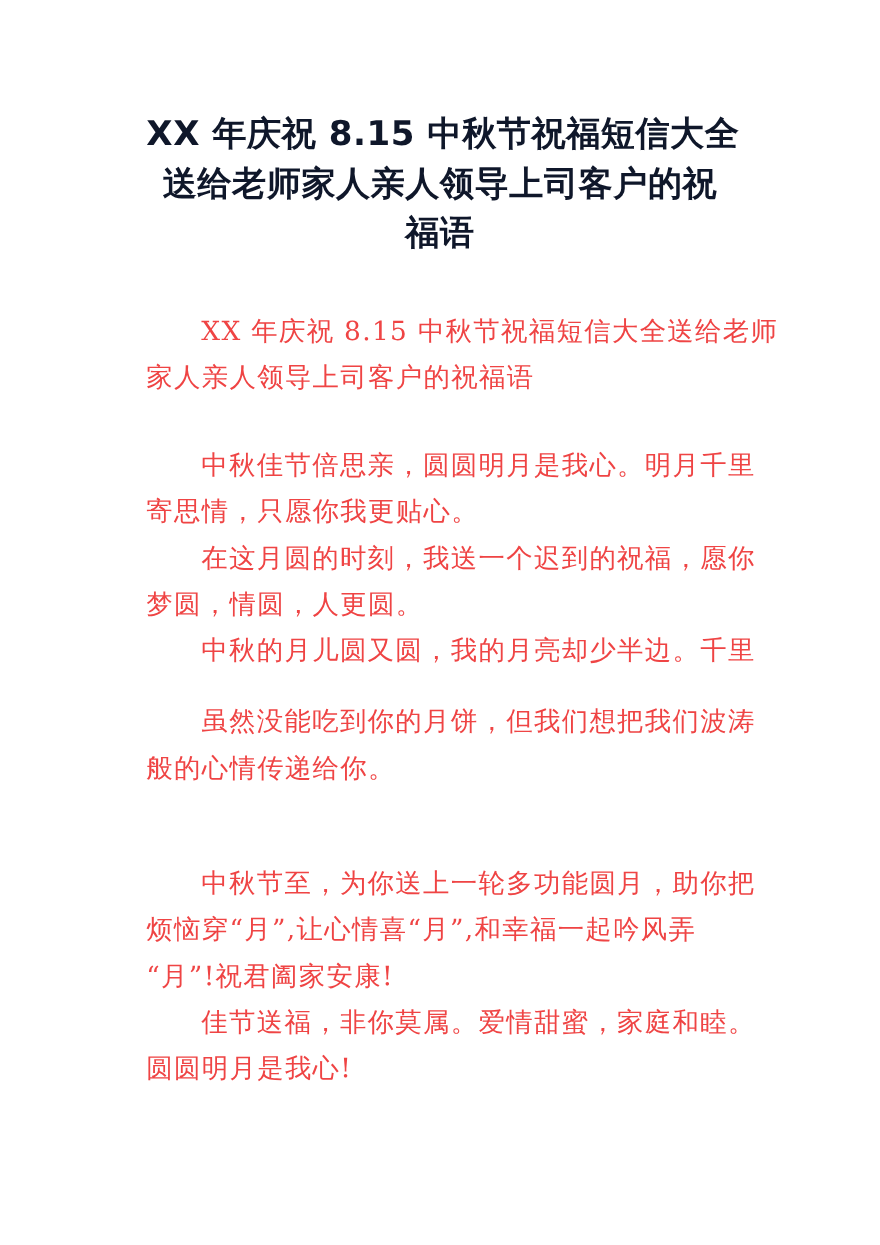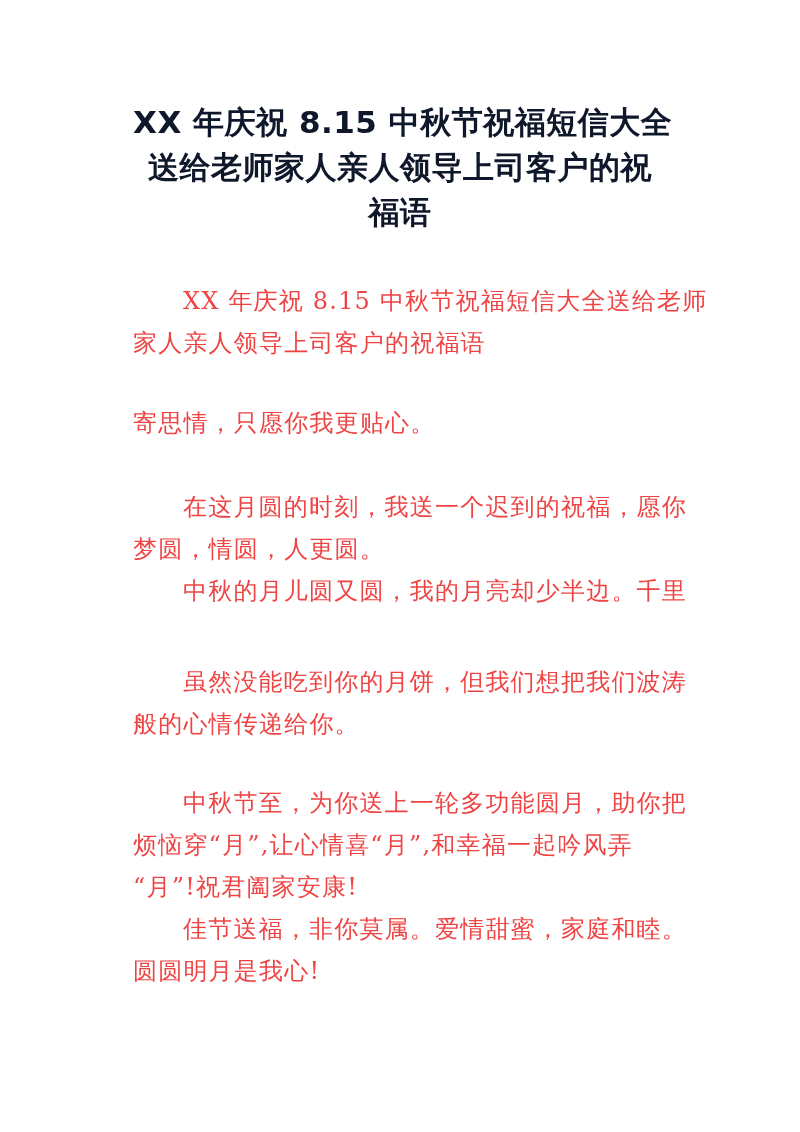--- a/index.html
+++ b/index.html
@@ -51,33 +51,34 @@
   <span class="line">送给老师家人亲人领导上司客户的祝</span>
   <span class="line">福语</span>
 </h1>
 
 <p class="para" style="top:280px;">
   <span class="line indent">XX 年庆祝 8.15 中秋节祝福短信大全送给老师</span>
   <span class="line">家人亲人领导上司客户的祝福语</span>
 </p>
 
 <p class="para" style="top:402px;">
+  <span class="line indent">中秋佳节倍思亲，圆圆明月是我心。明月千里</span>
   <span class="line">寄思情，只愿你我更贴心。</span>
 </p>
 
 <p class="para" style="top:486px;">
   <span class="line indent">在这月圆的时刻，我送一个迟到的祝福，愿你</span>
   <span class="line">梦圆，情圆，人更圆。</span>
 </p>
 
 <p class="para" style="top:570px;">
   <span class="line indent">中秋的月儿圆又圆，我的月亮却少半边。千里</span>
 </p>
 
-<p class="para" style="top:661px;">
+<p class="para" style="top:635px;">
   <span class="line indent">虽然没能吃到你的月饼，但我们想把我们波涛</span>
   <span class="line">般的心情传递给你。</span>
 </p>
 
 <p class="para" style="top:782px;">
   <span class="line indent">中秋节至，为你送上一轮多功能圆月，助你把</span>
   <span class="line">烦恼穿“月”,让心情喜“月”,和幸福一起吟风弄</span>
   <span class="line">“月”!祝君阖家安康!</span>
 </p>
 

